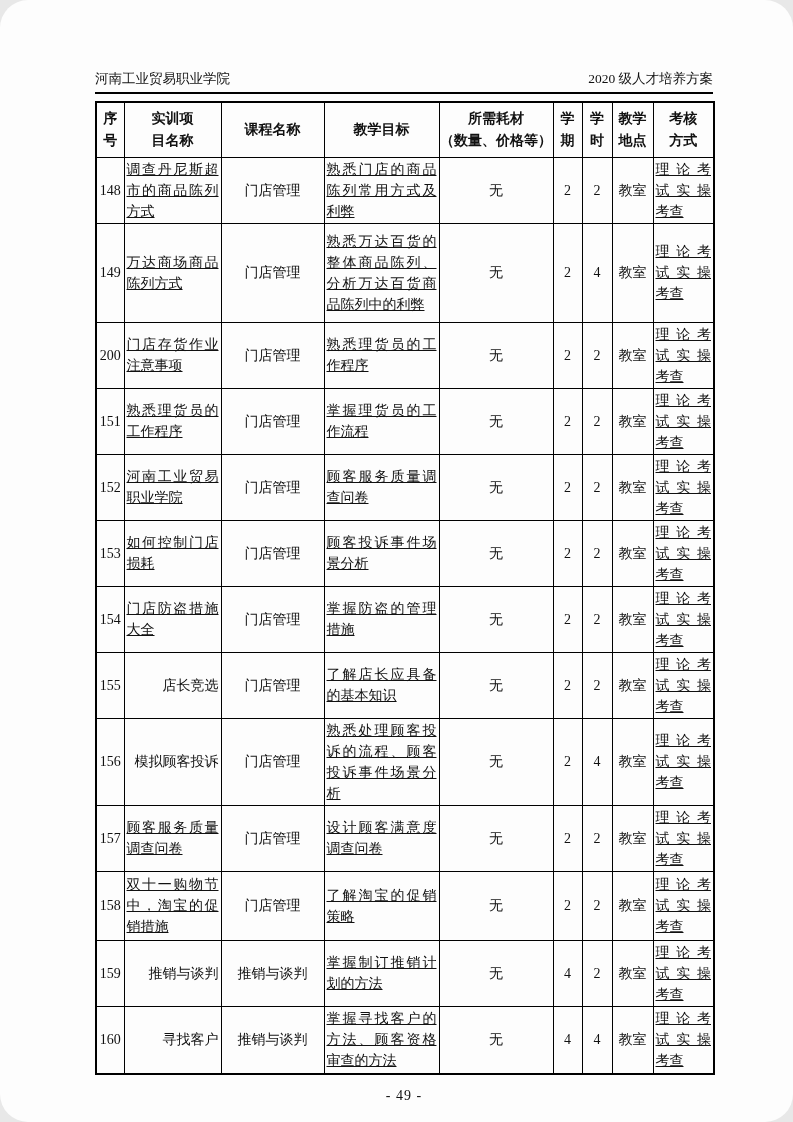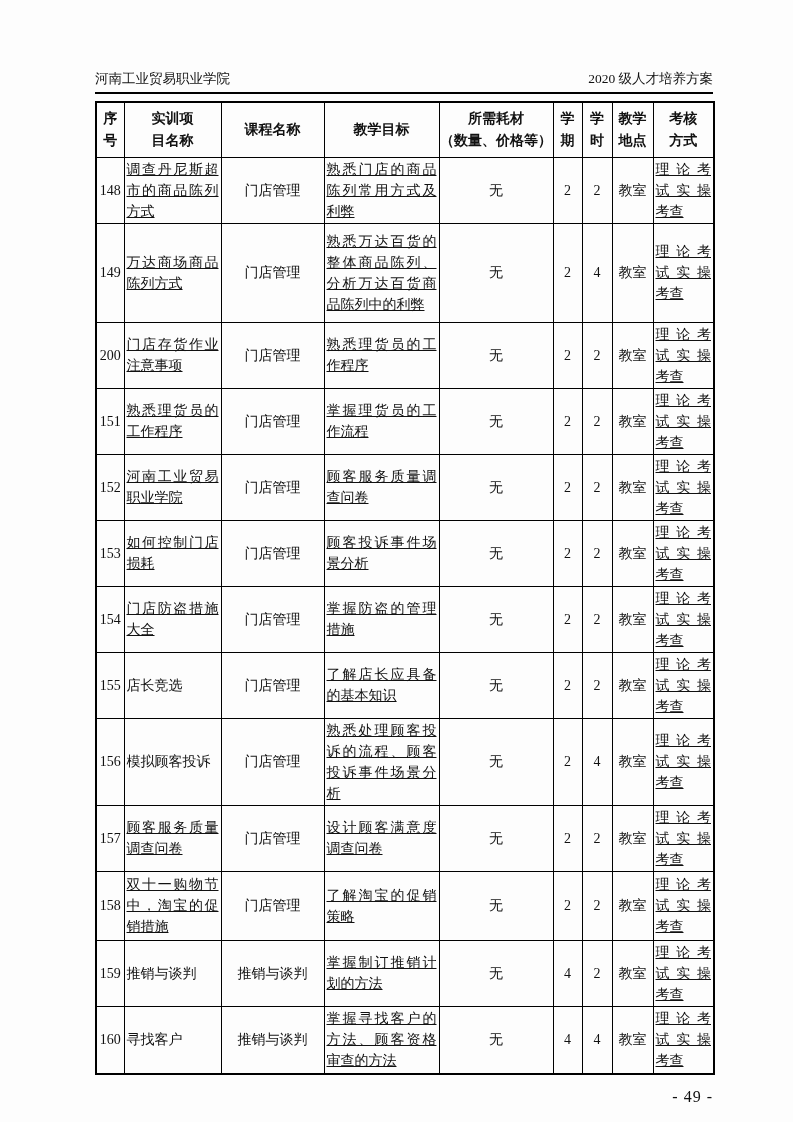--- a/index.html
+++ b/index.html
@@ -8,20 +8,21 @@
     font-family: "Liberation Serif", "DejaVu Serif", serif;
     color: #111;
   }
   .page {
     width: 793px;
     height: 1122px;
     background: #fdfdfd;
     margin: 0 auto;
     position: relative;
     overflow: hidden;
+    border-radius: 28px;
   }
   .content {
     margin-left: 95px;
     width: 618px;
     padding-top: 71px;
   }
   .doc-header {
     display: flex;
     justify-content: space-between;
     align-items: flex-end;
@@ -54,26 +55,26 @@
     text-align: center;
     padding: 1px 0;
   }
   th .hl { display: block; line-height: 22px; }
   td.c { text-align: center; }
   td.j {
     text-align: justify;
     text-justify: inter-ideograph;
     text-decoration: underline;
   }
-  td.nc { text-align: left; }
+  td.nc { text-align: right; }
   .page-number {
     margin-top: 13px;
     width: 618px;
-    text-align: right;
-    font-size: 16px;
+    text-align: center;
+    font-size: 14px;
     letter-spacing: 1px;
   }
 </style>
 </head>
 <body>
 
 <div class="page">
   <div class="content">
 
     <div class="doc-header">

